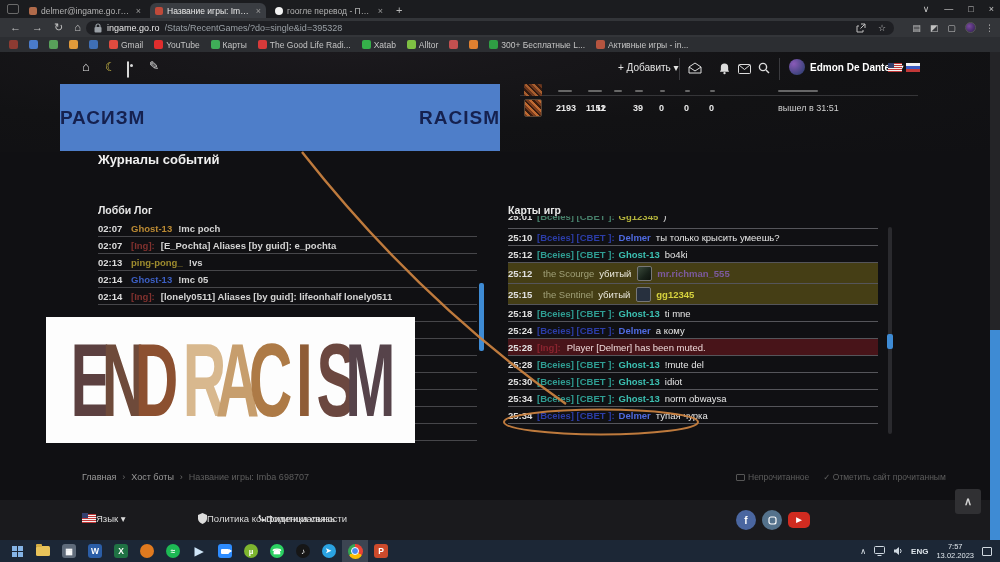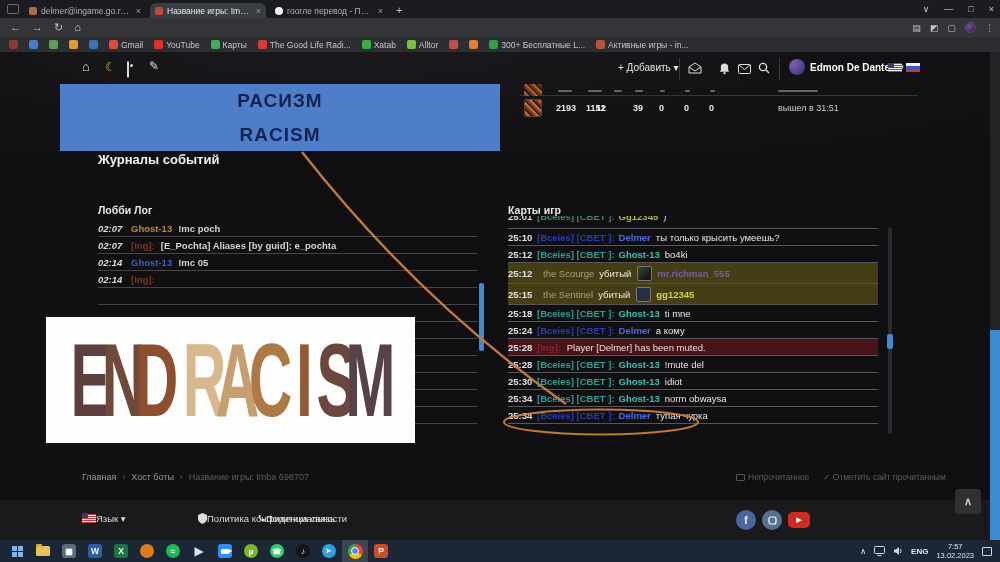--- a/index.html
+++ b/index.html
@@ -61,30 +61,30 @@
        background:repeating-linear-gradient(45deg,#7a3c1e 0 2px,#c06a32 2px 4px,#3a1c0e 4px 6px);opacity:.85;}
   .dash{position:absolute;top:12px;height:2px;background:#7c7c7c;border-radius:1px;opacity:.8;}
   .statrow-b{position:absolute;left:520px;top:44px;width:398px;height:26px;font-size:9px;color:#eaeaea;font-weight:600;}
   .statrow-b .hicon-big{position:absolute;left:4px;top:3px;width:18px;height:18px;border:1px solid #5a4636;border-radius:2px;
        background:repeating-linear-gradient(45deg,#7a3c1e 0 2px,#c06a32 2px 4px,#3a1c0e 4px 6px);}
   .statrow-b .num{position:absolute;top:7px;}
   .statrow-b .status{position:absolute;left:258px;top:7px;color:#cfcfcf;font-weight:400;}
 
   
   .bluebox{position:absolute;left:60px;top:32px;width:440px;height:67px;background:#4e7ec9;
-           display:flex;flex-direction:column;justify-content:space-between;align-items:center;padding:7px 0;}
+           display:flex;flex-direction:row;justify-content:space-between;align-items:center;padding:1px 0;}
   .bluebox div{color:#15214f;font-size:19px;font-weight:600;letter-spacing:1px;line-height:1;}
 
   .sec-title{position:absolute;left:98px;top:100px;font-size:13px;font-weight:700;color:#f0f0f0;}
   .panel-title{position:absolute;font-size:10.5px;font-weight:700;color:#e8e8e8;}
 
   
   .loglist{position:absolute;font-size:9.5px;}
   .lrow{display:flex;align-items:center;height:17px;border-bottom:1px solid #46464a;color:#d6d6d6;white-space:nowrap;overflow:hidden;}
-  .lrow .t{color:#dedede;font-weight:600;width:25px;flex:0 0 auto;margin-right:8px;font-style:italic;}
+  .lrow .t{color:#dedede;font-weight:600;width:25px;flex:0 0 auto;margin-right:8px;}
   .lrow .n{margin-right:6px;font-weight:600;}
   .lrow .m{color:#d4d4d4;font-weight:bold;}
   .lrow.blank{height:17px;}
 
   .grow{display:flex;align-items:center;height:17px;border-bottom:1px solid #55555a;color:#e2e2e2;white-space:nowrap;overflow:hidden;}
   .grow .t{color:#e0e0e0;font-weight:600;width:25px;flex:0 0 auto;margin-right:4px;}
   .grow .p{margin-right:4px;font-weight:600;}
   .grow .n{margin-right:5px;font-weight:600;}
   .grow .m{color:#e6e6e6;}
   .grow.kill{height:21px;background:#453e15;}
@@ -186,20 +186,35 @@
         <span>×</span>
       </div>
   </div>
 
   <div class="toolbar">
     <div class="navbtns">
       <span>←</span>
       <span>→</span>
       <span>↻</span>
       <span>⌂</span>
+    </div>
+    <div class="omnibox">
+      <svg width="8" height="10" viewBox="0 0 8 10">
+          <rect x="0.5" y="4" width="7" height="5.5" rx="1" fill="#9aa0a6"></rect>
+          <path d="M2 4V3a2 2 0 0 1 4 0v1" stroke="#9aa0a6" fill="none" stroke-width="1.2"></path>
+        </svg>
+      <span class="host">ingame.go.ro</span>
+        <span class="path">/Stats/RecentGames/?do=single&amp;id=395328</span>
+      <span class="right">
+        <svg width="10" height="10" viewBox="0 0 10 10">
+            <path d="M3 3H1v6h6V7" stroke="#c0c0c0" fill="none"></path>
+            <path d="M5 1h4v4M9 1L4.5 5.5" stroke="#c0c0c0" fill="none"></path>
+          </svg>
+        <span>☆</span>
+      </span>
     </div>
     <div class="extrow">
       <span>▤</span>
       <span>◩</span>
       <span>▢</span>
       <span class="ext-avatar"></span>
       <span>⋮</span>
     </div>
   </div>
 
@@ -322,27 +337,33 @@
           <span class="t">02:07</span>
           <span class="n" style="color: rgb(187, 138, 51);">Ghost-13</span>
           <span class="m">!mc poch</span>
         </div>
         <div class="lrow">
           <span class="t">02:07</span>
           <span class="n" style="color: rgb(128, 49, 46);">[Ing]:</span>
           <span class="m">[E_Pochta] Aliases [by guid]: e_pochta</span>
         </div>
         <div class="lrow">
+          <span class="t">02:13</span>
+          <span class="n" style="color: rgb(157, 139, 46);">ping-pong_</span>
+          <span class="m">!vs</span>
+        </div>
+        <div class="lrow">
           <span class="t">02:14</span>
           <span class="n" style="color: rgb(60, 95, 196);">Ghost-13</span>
           <span class="m">!mc 05</span>
         </div>
         <div class="lrow">
           <span class="t">02:14</span>
           <span class="n" style="color: rgb(128, 49, 46);">[Ing]:</span>
+          <span class="m">[lonely0511] Aliases [by guid]: lifeonhalf lonely0511</span>
         </div>
         <div class="lrow blank"></div>
         <div class="lrow blank"></div>
         <div class="lrow blank"></div>
         <div class="lrow blank"></div>
         <div class="lrow blank"></div>
         <div class="lrow blank"></div>
         <div class="lrow blank"></div>
         <div class="lrow blank"></div>
       </div>

